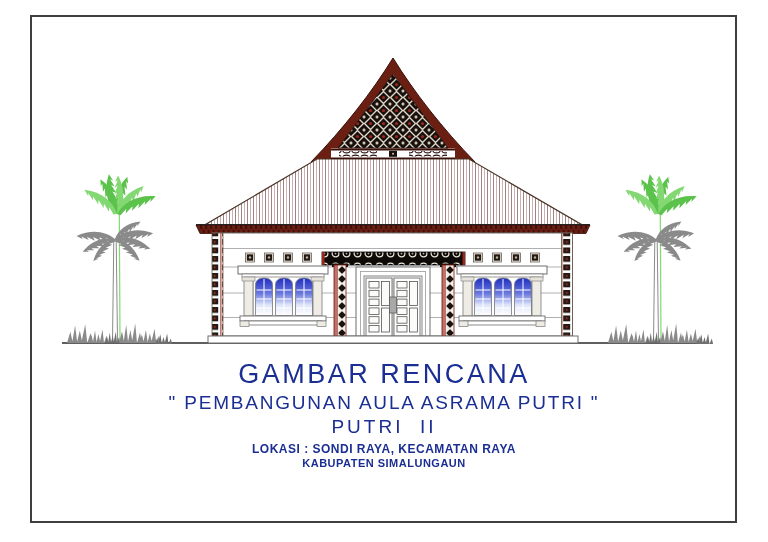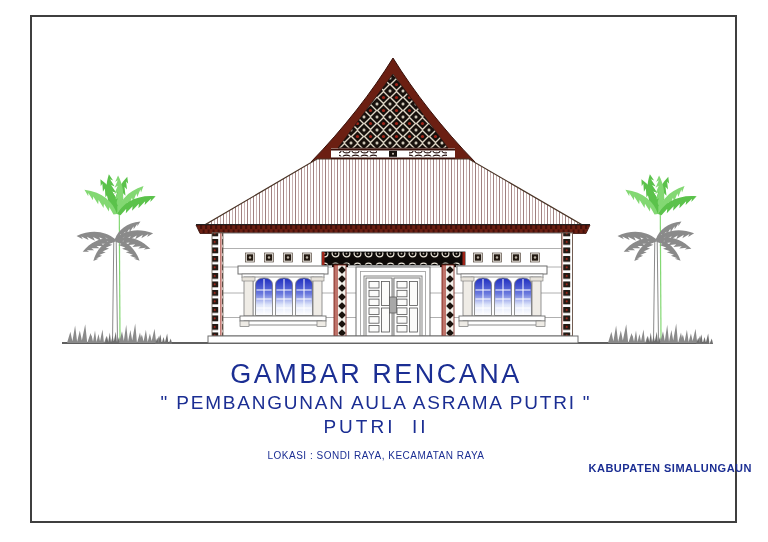--- a/index.html
+++ b/index.html
@@ -17,27 +17,27 @@
   .darkred-line{stroke:var(--roof-edge);}
   .wall-line{stroke:var(--wall-line);stroke-width:1;}
   .outline{stroke:var(--outline-gray);fill:#ffffff;}
   .thin-outline{stroke:#9a9a9a;fill:none;stroke-width:.8;}
   .ground{stroke:var(--ground-dark);stroke-width:1.5;}
   .tree-gray-fill{fill:var(--tree-gray);}
   .leaf-green-fill{fill:var(--leaf-green);}
   .leaf-green-light-fill{fill:var(--leaf-green-light);}
   .trunk{fill:#ffffff;stroke:var(--tree-gray);stroke-width:1;}
 
-  .caption{position:absolute;left:0;right:16px;top:359px;text-align:center;
+  .caption{position:absolute;left:0;right:0;top:359px;text-align:center;
            color:var(--text-blue,#1b2e93);}
   .caption .title{font-size:27px;letter-spacing:2.5px;font-weight:400;line-height:1.15;}
   .caption .subtitle{font-size:19px;letter-spacing:1.8px;margin-top:3px;line-height:1.1;}
   .caption .phase{font-size:19px;letter-spacing:3px;margin-top:3px;line-height:1.1;white-space:pre;}
-  .caption .loc1{font-size:10px;font-weight:400;letter-spacing:.5px;margin-top:12px;line-height:1.25;}
-  .caption .loc2{font-size:11px;font-weight:700;letter-spacing:.5px;line-height:1.25;text-align:right;}
+  .caption .loc1{font-size:12px;font-weight:700;letter-spacing:.5px;margin-top:4px;line-height:1.25;}
+  .caption .loc2{font-size:11px;font-weight:700;letter-spacing:.5px;line-height:1.25;}
 </style>
 </head>
 <body>
 
 <div class="canvas">
   <div class="frame"></div>
 
   <svg class="drawing" viewBox="0 0 768 542">
     <defs>
       <linearGradient id="glassGrad" x1="0" y1="0" x2="0" y2="1">

